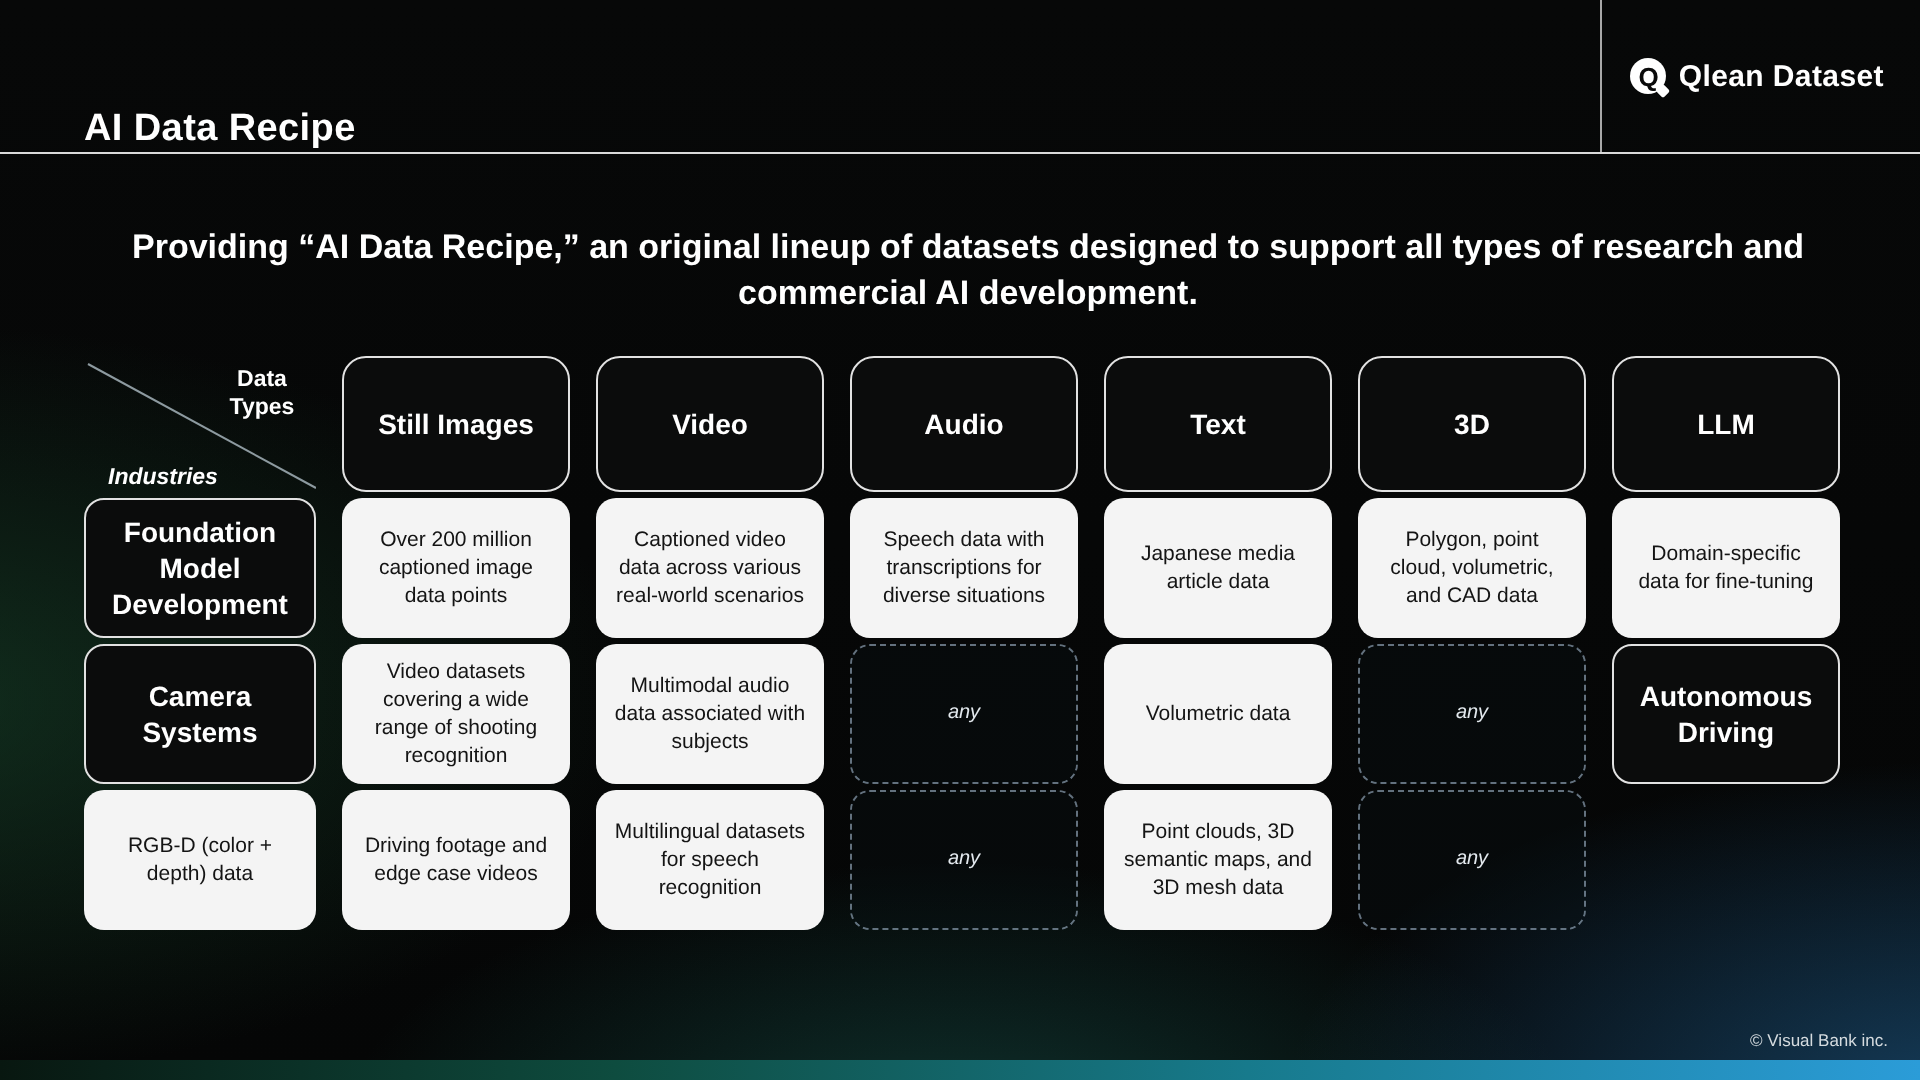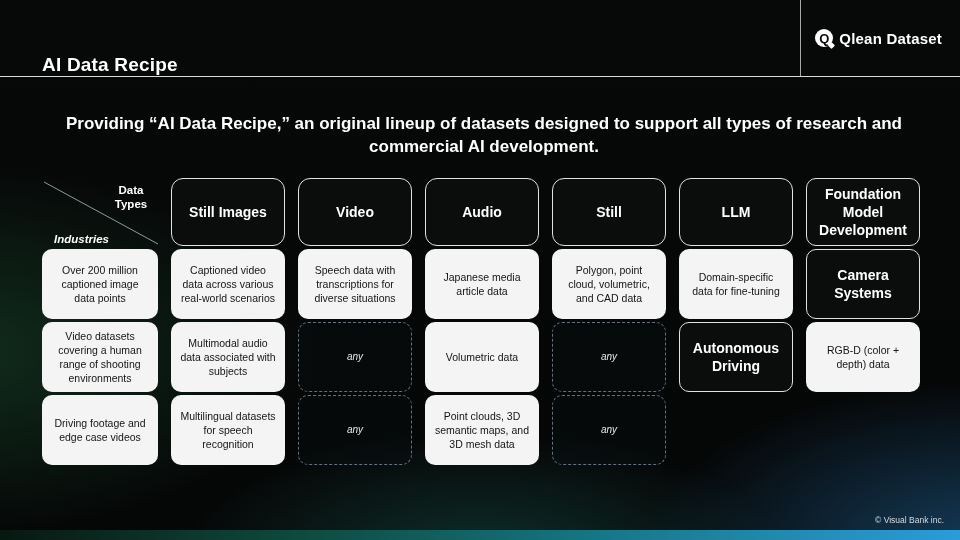--- a/index.html
+++ b/index.html
@@ -95,33 +95,34 @@
       <svg width="116" height="66">
         <line x1="2" y1="2" x2="116" y2="64" stroke="#8d9aa0" stroke-width="1"></line>
       </svg>
       <span class="corner-top">Data Types</span>
       <span class="corner-bottom">Industries</span>
     </div>
 
     <div class="colhead">Still Images</div>
     <div class="colhead">Video</div>
     <div class="colhead">Audio</div>
-    <div class="colhead">Still</div>
+    <div class="colhead">Text</div>
+    <div class="colhead">3D</div>
     <div class="colhead">LLM</div>
 
     <div class="rowhead">Foundation Model Development</div>
     <div class="cell">Over 200 million captioned image data points</div>
     <div class="cell">Captioned video data across various real-world scenarios</div>
     <div class="cell">Speech data with transcriptions for diverse situations</div>
     <div class="cell">Japanese media article data</div>
     <div class="cell">Polygon, point cloud, volumetric, and CAD data</div>
     <div class="cell">Domain-specific data for fine-tuning</div>
 
     <div class="rowhead">Camera Systems</div>
-    <div class="cell">Video datasets covering a human range of shooting environments</div>
+    <div class="cell">Video datasets covering a wide range of shooting recognition</div>
     <div class="cell">Multimodal audio data associated with subjects</div>
     <div class="cell any">any</div>
     <div class="cell">Volumetric data</div>
     <div class="cell any">any</div>
 
     <div class="rowhead">Autonomous Driving</div>
     <div class="cell">RGB-D (color + depth) data</div>
     <div class="cell">Driving footage and edge case videos</div>
     <div class="cell">Multilingual datasets for speech recognition</div>
     <div class="cell any">any</div>

